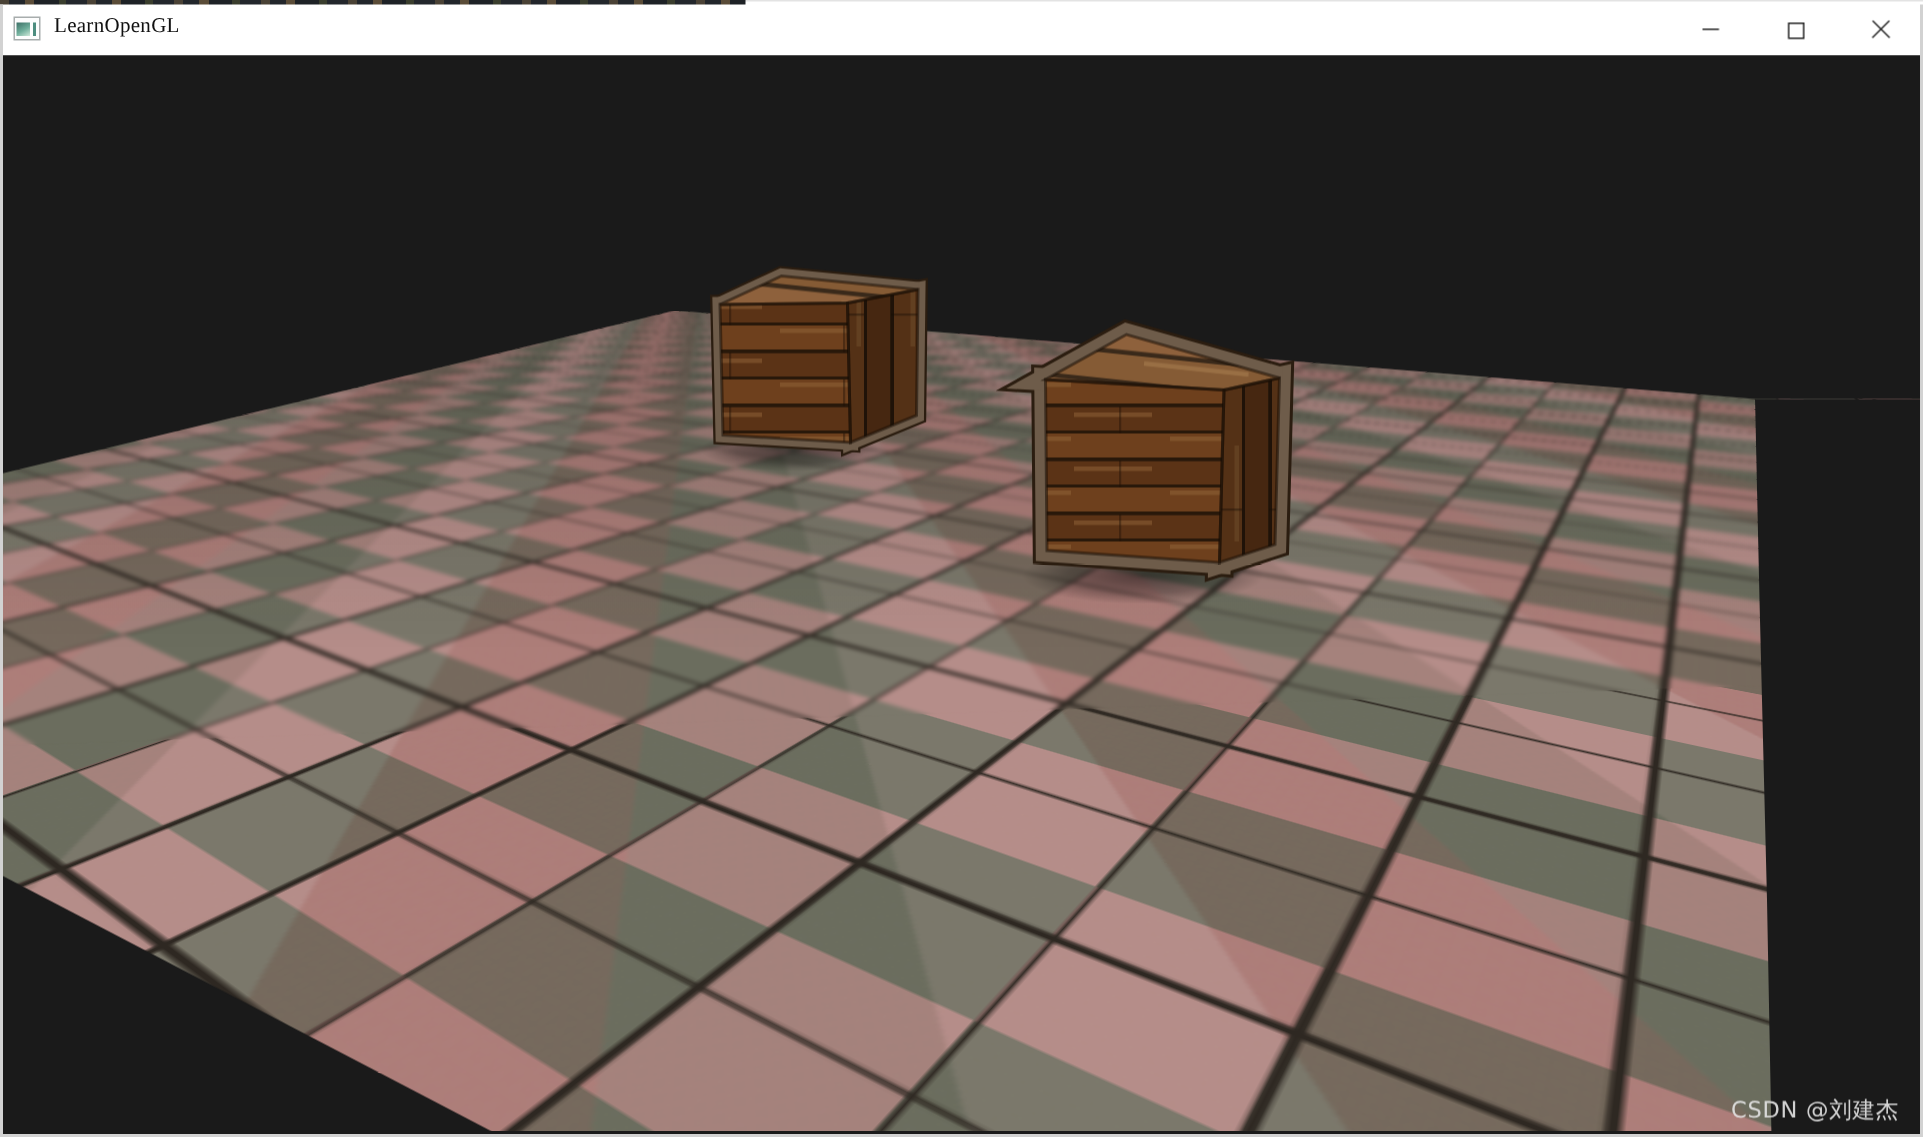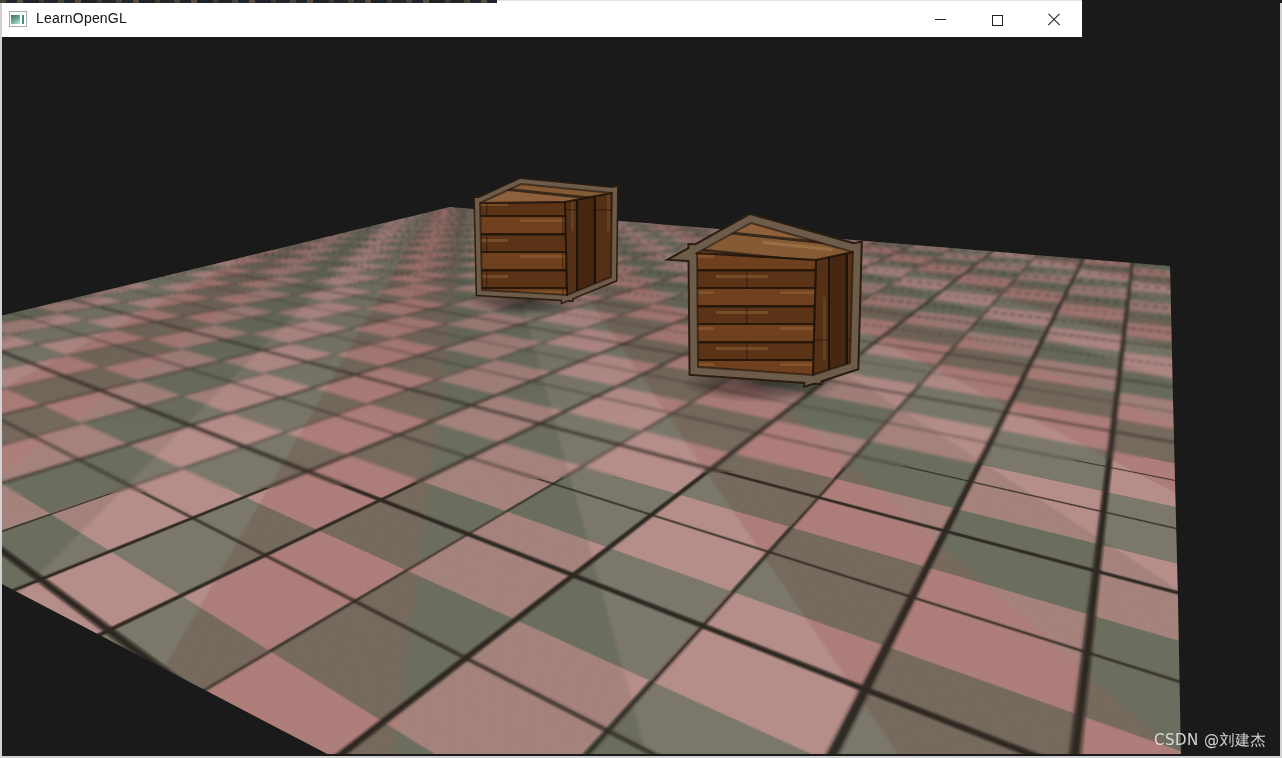--- a/index.html
+++ b/index.html
@@ -1,21 +1,21 @@
 <!DOCTYPE html>
 <html style="--scene-bg: #1a1a1a; --titlebar-bg: #ffffff; --title-text: #111111; --control-glyph: #222222; --edge-border: #d2d2d2; --tile-pink: #b08684; --tile-gray: #6e6e62; --grout: #2e2822; --wood-mid: #74441f; --wood-dark: #603618; --wood-light: #96683a; --wood-top: #7c5028; --wood-top-hi: #a07444; --plank-gap: #2b1a0b; --frame: #6e5c4a; --frame-dark: #2b1d10; --watermark-color: #e2e2e2;"><head>
 <meta charset="utf-8">
 <style>
   html,body{margin:0;padding:0;background:#000;}
   .window{position:relative;width:1282px;height:758px;overflow:hidden;
     font-family:"Liberation Sans","DejaVu Sans",sans-serif;background:var(--scene-bg,#1a1a1a);}
 
   
-  .titlebar{position:absolute;left:0;top:0;width:1082px;height:37px;background:var(--titlebar-bg,#fff);
-    border-top:1px solid #e3e3e3;box-sizing:border-box;display:flex;align-items:center;z-index:40;}
+  .titlebar{position:absolute;left:0;top:0;width:1282px;height:37px;background:var(--titlebar-bg,#fff);
+    border-top:1px solid #e3e3e3;box-sizing:border-box;display:flex;align-items:center;z-index:40;font-family:Liberation Serif, serif;}
   .app-icon{position:absolute;left:9px;top:10px;width:18px;height:16px;background:#fdfdfd;
     border:1px solid #a8adad;box-sizing:border-box;}
   .app-icon::before{content:"";position:absolute;left:1px;top:3px;width:9px;height:9px;
     background:linear-gradient(150deg,#3c6f66 0%,#6fae9b 55%,#cfe9da 100%);}
   .app-icon::after{content:"";position:absolute;right:2px;top:3px;width:2px;height:9px;background:#4d8d7f;}
   .title-text{position:absolute;left:36px;top:9px;font-size:14px;color:var(--title-text,#111);letter-spacing:.2px;}
   .controls{position:absolute;right:0;top:0;height:37px;display:flex;}
   .cbtn{width:57px;height:37px;position:relative;background:transparent;}
   .glyph-min{position:absolute;left:50%;top:50%;width:11px;height:1px;margin:-1px 0 0 -5px;background:var(--control-glyph,#222);}
   .glyph-max{position:absolute;left:50%;top:50%;width:9px;height:9px;margin:-5px 0 0 -5px;border:1px solid var(--control-glyph,#222);}

